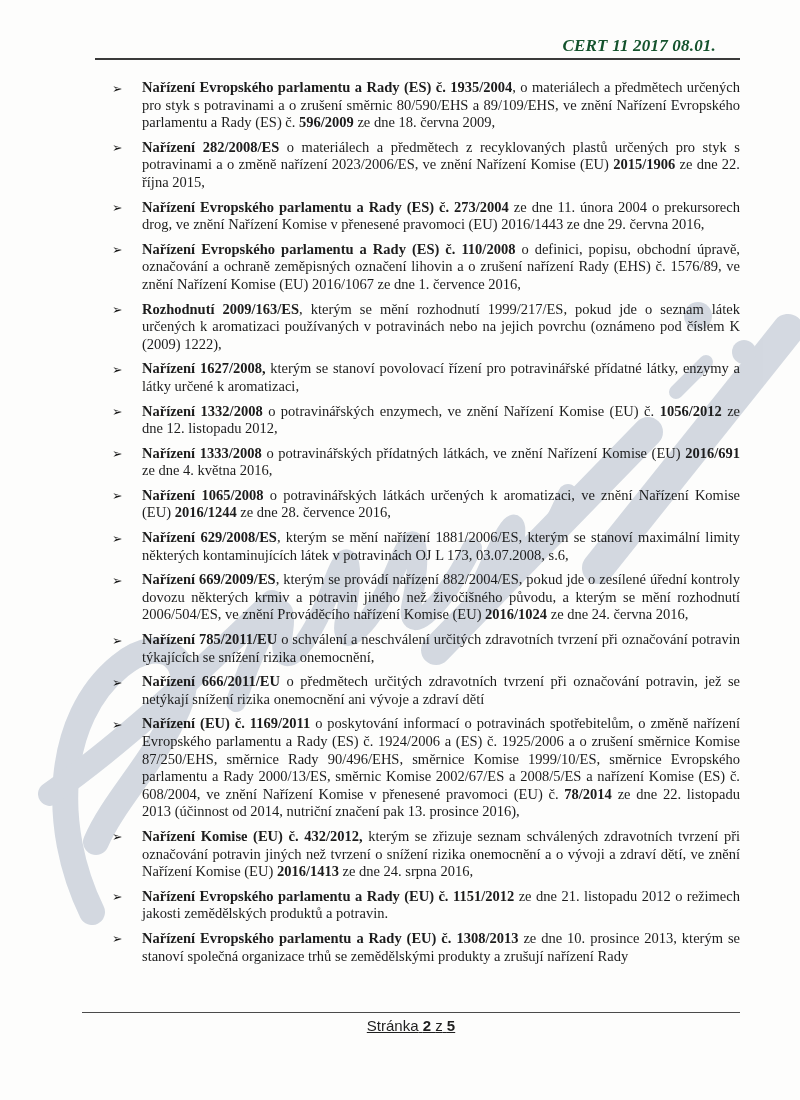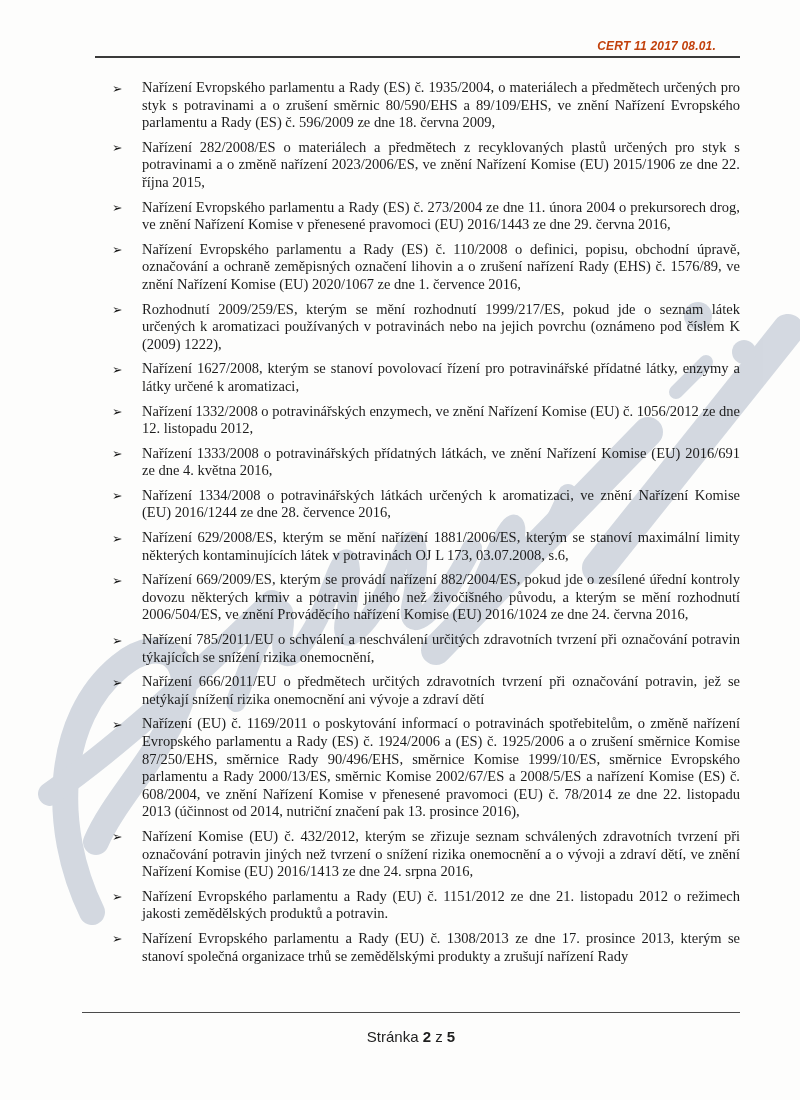--- a/index.html
+++ b/index.html
@@ -30,26 +30,26 @@
   .header {
     position: absolute;
     top: 36px;
     left: 95px;
     width: 645px;
     z-index: 2;
     text-align: right;
   }
   .doc-code {
     display: inline-block;
-    font-family: Liberation Sans, sans-serif;
+    font-family: Liberation Serif, serif;
     font-style: italic;
     font-weight: 700;
-    font-size: 12px;
+    font-size: 17px;
     letter-spacing: 0.2px;
-    color: #c2410c;
+    color: #14532d;
     padding-right: 24px;
   }
   .header-rule {
     margin-top: 2px;
     height: 0;
     border-bottom: 2px solid #3a3a3a;
   }
   
   .content {
     position: absolute;
@@ -75,40 +75,41 @@
   }
   li.reg-item .bullet {
     position: absolute;
     left: 0;
     top: 0.5px;
     font-family: "DejaVu Sans", sans-serif;
     font-size: 12.5px;
     color: #161616;
   }
   .reg-text .b {
-    font-weight: 400;
+    font-weight: 700;
   }
   
   .footer {
     position: absolute;
     left: 82px;
     top: 1012px;
     width: 658px;
     z-index: 2;
   }
   .footer-rule {
     height: 0;
     border-bottom: 1.5px solid #4a4a4a;
   }
   .footer-text {
-    margin-top: 15px;
+    margin-top: 4px;
     text-align: center;
     font-family: "Liberation Sans", "DejaVu Sans", sans-serif;
     font-size: 15px;
     color: #1f1f1f;
+    text-decoration: underline;
   }
   .footer-text .b { font-weight: 700; }
 </style>
 </head>
 <body>
 
 <div class="page">
 
   <svg class="watermark" viewBox="0 0 800 1100" xmlns="http://www.w3.org/2000/svg">
     <g id="wm-group" fill="none" stroke="#c9d0da" stroke-linecap="round" stroke-linejoin="round" opacity="0.8">
@@ -131,34 +132,34 @@
   <div class="header">
     <span class="doc-code">CERT 11 2017 08.01.</span>
     <div class="header-rule"></div>
   </div>
 
   <div class="content">
     <ul class="reg-list">
         <li class="reg-item"><span class="bullet">➢</span><span class="reg-text"><span class="b">Nařízení Evropského parlamentu a Rady (ES) č. 1935/2004</span><span>, o materiálech a předmětech určených pro styk s potravinami a o zrušení směrnic 80/590/EHS a 89/109/EHS, ve znění Nařízení Evropského parlamentu a Rady (ES) č. </span><span class="b">596/2009</span><span> ze dne 18. června 2009,</span></span></li>
         <li class="reg-item"><span class="bullet">➢</span><span class="reg-text"><span class="b">Nařízení 282/2008/ES</span><span> o materiálech a předmětech z recyklovaných plastů určených pro styk s potravinami a o změně nařízení 2023/2006/ES, ve znění Nařízení Komise (EU) </span><span class="b">2015/1906</span><span> ze dne 22. října 2015,</span></span></li>
         <li class="reg-item"><span class="bullet">➢</span><span class="reg-text"><span class="b">Nařízení Evropského parlamentu a Rady (ES) č. 273/2004</span><span> ze dne 11. února 2004 o prekursorech drog, ve znění Nařízení Komise v přenesené pravomoci (EU) 2016/1443 ze dne 29. června 2016,</span></span></li>
-        <li class="reg-item"><span class="bullet">➢</span><span class="reg-text"><span class="b">Nařízení Evropského parlamentu a Rady (ES) č. 110/2008</span><span> o definici, popisu, obchodní úpravě, označování a ochraně zeměpisných označení lihovin a o zrušení nařízení Rady (EHS) č. 1576/89, ve znění Nařízení Komise (EU) 2020/1067 ze dne 1. července 2016,</span></span></li>
-        <li class="reg-item"><span class="bullet">➢</span><span class="reg-text"><span class="b">Rozhodnutí 2009/259/ES</span><span>, kterým se mění rozhodnutí 1999/217/ES, pokud jde o seznam látek určených k aromatizaci používaných v potravinách nebo na jejich povrchu (oznámeno pod číslem K (2009) 1222),</span></span></li>
+        <li class="reg-item"><span class="bullet">➢</span><span class="reg-text"><span class="b">Nařízení Evropského parlamentu a Rady (ES) č. 110/2008</span><span> o definici, popisu, obchodní úpravě, označování a ochraně zeměpisných označení lihovin a o zrušení nařízení Rady (EHS) č. 1576/89, ve znění Nařízení Komise (EU) 2016/1067 ze dne 1. července 2016,</span></span></li>
+        <li class="reg-item"><span class="bullet">➢</span><span class="reg-text"><span class="b">Rozhodnutí 2009/163/ES</span><span>, kterým se mění rozhodnutí 1999/217/ES, pokud jde o seznam látek určených k aromatizaci používaných v potravinách nebo na jejich povrchu (oznámeno pod číslem K (2009) 1222),</span></span></li>
         <li class="reg-item"><span class="bullet">➢</span><span class="reg-text"><span class="b">Nařízení 1627/2008,</span><span> kterým se stanoví povolovací řízení pro potravinářské přídatné látky, enzymy a látky určené k aromatizaci,</span></span></li>
         <li class="reg-item"><span class="bullet">➢</span><span class="reg-text"><span class="b">Nařízení 1332/2008</span><span> o potravinářských enzymech, ve znění Nařízení Komise (EU) č. </span><span class="b">1056/2012</span><span> ze dne 12. listopadu 2012,</span></span></li>
         <li class="reg-item"><span class="bullet">➢</span><span class="reg-text"><span class="b">Nařízení 1333/2008</span><span> o potravinářských přídatných látkách, ve znění Nařízení Komise (EU) </span><span class="b">2016/691</span><span> ze dne 4. května 2016,</span></span></li>
-        <li class="reg-item"><span class="bullet">➢</span><span class="reg-text"><span class="b">Nařízení 1334/2008</span><span> o potravinářských látkách určených k aromatizaci, ve znění Nařízení Komise (EU) </span><span class="b">2016/1244</span><span> ze dne 28. července 2016,</span></span></li>
+        <li class="reg-item"><span class="bullet">➢</span><span class="reg-text"><span class="b">Nařízení 1065/2008</span><span> o potravinářských látkách určených k aromatizaci, ve znění Nařízení Komise (EU) </span><span class="b">2016/1244</span><span> ze dne 28. července 2016,</span></span></li>
         <li class="reg-item"><span class="bullet">➢</span><span class="reg-text"><span class="b">Nařízení 629/2008/ES</span><span>, kterým se mění nařízení 1881/2006/ES, kterým se stanoví maximální limity některých kontaminujících látek v potravinách  OJ L 173, 03.07.2008, s.6,</span></span></li>
         <li class="reg-item"><span class="bullet">➢</span><span class="reg-text"><span class="b">Nařízení 669/2009/ES</span><span>, kterým se provádí nařízení  882/2004/ES, pokud jde o zesílené úřední kontroly dovozu některých krmiv a potravin jiného než živočišného původu, a kterým se mění rozhodnutí 2006/504/ES, ve znění Prováděcího nařízení Komise (EU) </span><span class="b">2016/1024</span><span> ze dne 24. června 2016,</span></span></li>
         <li class="reg-item"><span class="bullet">➢</span><span class="reg-text"><span class="b">Nařízení 785/2011/EU</span><span> o schválení a neschválení určitých zdravotních tvrzení při označování potravin týkajících se snížení rizika onemocnění,</span></span></li>
         <li class="reg-item"><span class="bullet">➢</span><span class="reg-text"><span class="b">Nařízení 666/2011/EU</span><span> o předmětech určitých zdravotních tvrzení při označování potravin, jež se netýkají snížení rizika onemocnění ani vývoje a zdraví dětí</span></span></li>
         <li class="reg-item"><span class="bullet">➢</span><span class="reg-text"><span class="b">Nařízení (EU) č. 1169/2011</span><span>  o poskytování informací o potravinách spotřebitelům, o změně nařízení Evropského parlamentu a Rady (ES) č. 1924/2006 a (ES) č. 1925/2006 a o zrušení směrnice Komise 87/250/EHS, směrnice Rady 90/496/EHS, směrnice Komise 1999/10/ES, směrnice Evropského parlamentu a Rady 2000/13/ES, směrnic Komise 2002/67/ES a 2008/5/ES a nařízení Komise (ES) č. 608/2004, ve znění Nařízení Komise v přenesené pravomoci (EU) č. </span><span class="b">78/2014</span><span> ze dne 22. listopadu 2013 (účinnost od 2014, nutriční značení pak 13. prosince 2016),</span></span></li>
         <li class="reg-item"><span class="bullet">➢</span><span class="reg-text"><span class="b">Nařízení Komise (EU) č. 432/2012,</span><span> kterým se zřizuje seznam schválených zdravotních tvrzení při označování potravin jiných než tvrzení o snížení rizika onemocnění a o vývoji a zdraví dětí, ve znění Nařízení Komise (EU) </span><span class="b">2016/1413</span><span> ze dne 24. srpna 2016,</span></span></li>
         <li class="reg-item"><span class="bullet">➢</span><span class="reg-text"><span class="b">Nařízení Evropského parlamentu a Rady (EU) č. 1151/2012</span><span> ze dne 21. listopadu 2012 o režimech jakosti zemědělských produktů a potravin.</span></span></li>
-        <li class="reg-item"><span class="bullet">➢</span><span class="reg-text"><span class="b">Nařízení Evropského parlamentu a Rady (EU) č. 1308/2013</span><span> ze dne 17. prosince 2013, kterým se stanoví společná organizace trhů se zemědělskými produkty a zrušují nařízení Rady</span></span></li>
+        <li class="reg-item"><span class="bullet">➢</span><span class="reg-text"><span class="b">Nařízení Evropského parlamentu a Rady (EU) č. 1308/2013</span><span> ze dne 10. prosince 2013, kterým se stanoví společná organizace trhů se zemědělskými produkty a zrušují nařízení Rady</span></span></li>
       </ul>
   </div>
 
   <div class="footer">
     <div class="footer-rule"></div>
     <div class="footer-text">
       <span>Stránka</span>
       <span class="b">2</span>
       <span>z</span>
       <span class="b">5</span>

